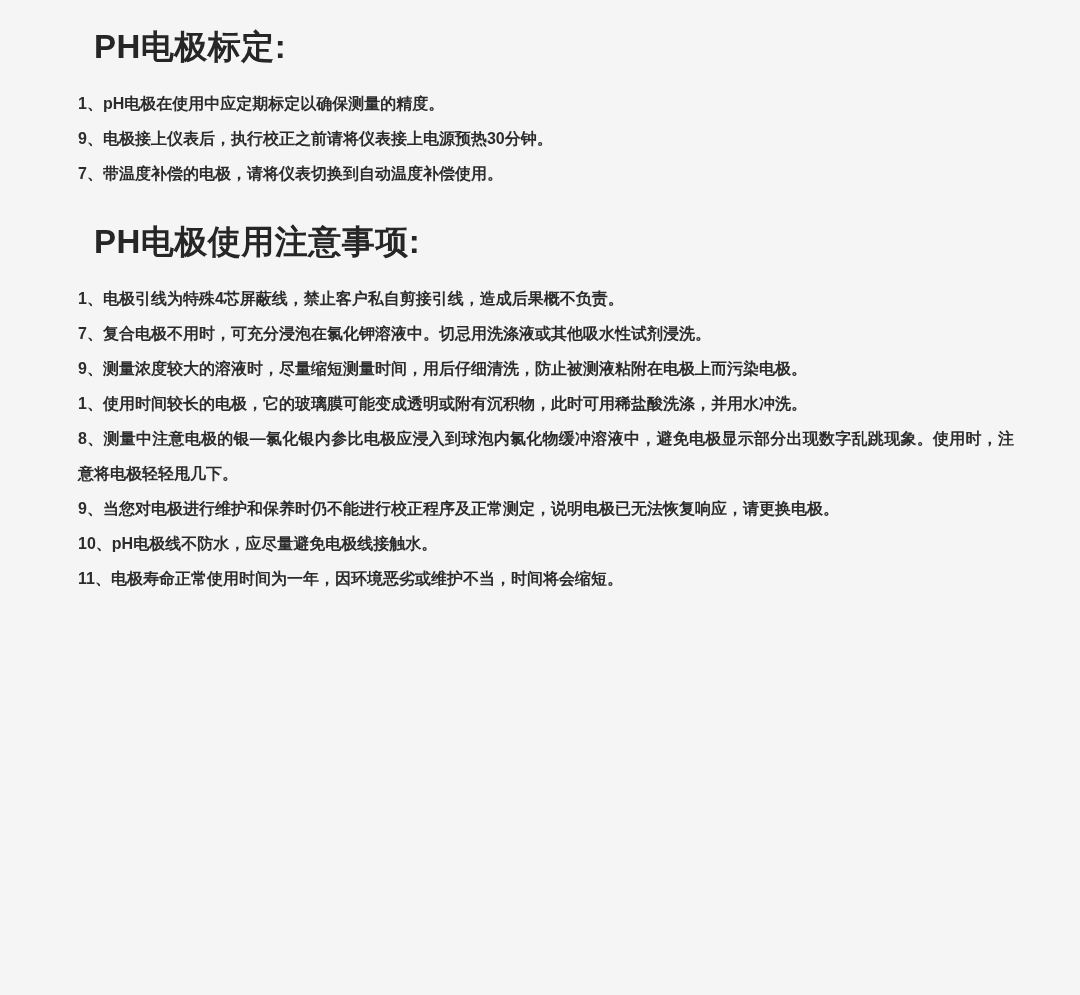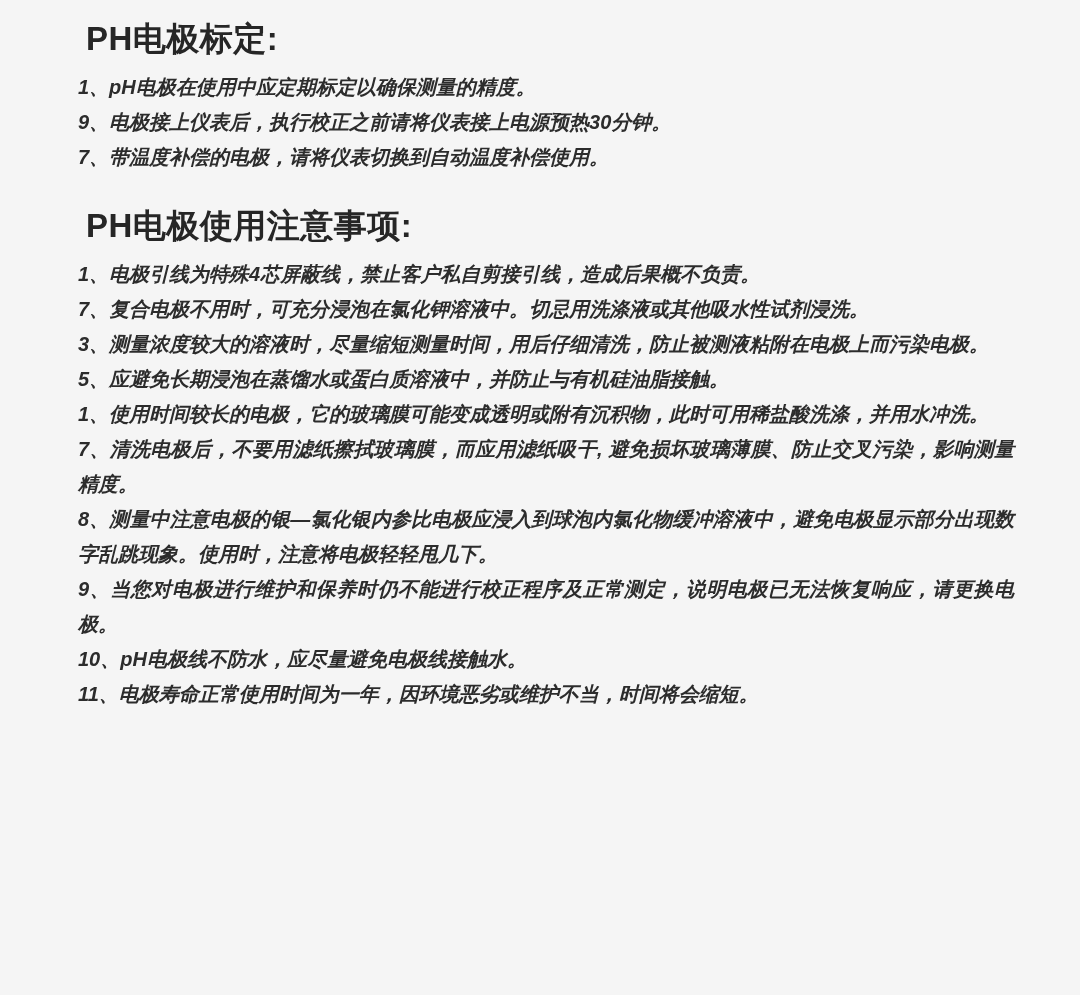--- a/index.html
+++ b/index.html
@@ -11,56 +11,53 @@
     font-family: "Liberation Sans", sans-serif;
     -webkit-font-smoothing: antialiased;
   }
   .doc {
     padding: 8px 66px 40px 78px;
     box-sizing: border-box;
   }
   .section { margin: 0; }
   .section + .section { margin-top: 28px; }
   .section-heading {
-    margin: 8px;
+    margin: 16px;
     font-size: 33px;
     font-weight: 700;
     line-height: 46px;
     color: #262626;
     letter-spacing: 0.5px;
   }
   .list-item {
     margin: 0;
-    font-size: 20px;
+    font-size: 16px;
     font-weight: 600;
     line-height: 35px;
     text-align: justify;
     color: #2c2c2c;
-    font-style: italic;
   }
 </style>
 </head>
 <body>
 
 <main class="doc">
 
   <section class="section">
     <h2 class="section-heading">PH电极标定:</h2>
     <p class="list-item">1、pH电极在使用中应定期标定以确保测量的精度。</p>
     <p class="list-item">9、电极接上仪表后，执行校正之前请将仪表接上电源预热30分钟。</p>
     <p class="list-item">7、带温度补偿的电极，请将仪表切换到自动温度补偿使用。</p>
   </section>
 
   <section class="section">
     <h2 class="section-heading">PH电极使用注意事项:</h2>
     <p class="list-item">1、电极引线为特殊4芯屏蔽线，禁止客户私自剪接引线，造成后果概不负责。</p>
     <p class="list-item">7、复合电极不用时，可充分浸泡在氯化钾溶液中。切忌用洗涤液或其他吸水性试剂浸洗。</p>
-    <p class="list-item">3、测量浓度较大的溶液时，尽量缩短测量时间，用后仔细清洗，防止被测液粘附在电极上而污染电极。</p>
-    <p class="list-item">5、应避免长期浸泡在蒸馏水或蛋白质溶液中，并防止与有机硅油脂接触。</p>
+    <p class="list-item">9、测量浓度较大的溶液时，尽量缩短测量时间，用后仔细清洗，防止被测液粘附在电极上而污染电极。</p>
     <p class="list-item">1、使用时间较长的电极，它的玻璃膜可能变成透明或附有沉积物，此时可用稀盐酸洗涤，并用水冲洗。</p>
-    <p class="list-item">7、清洗电极后，不要用滤纸擦拭玻璃膜，而应用滤纸吸干, 避免损坏玻璃薄膜、防止交叉污染，影响测量精度。</p>
     <p class="list-item">8、测量中注意电极的银—氯化银内参比电极应浸入到球泡内氯化物缓冲溶液中，避免电极显示部分出现数字乱跳现象。使用时，注意将电极轻轻甩几下。</p>
     <p class="list-item">9、当您对电极进行维护和保养时仍不能进行校正程序及正常测定，说明电极已无法恢复响应，请更换电极。</p>
     <p class="list-item">10、pH电极线不防水，应尽量避免电极线接触水。</p>
     <p class="list-item">11、电极寿命正常使用时间为一年，因环境恶劣或维护不当，时间将会缩短。</p>
   </section>
 
 </main>
 
 </body></html>

